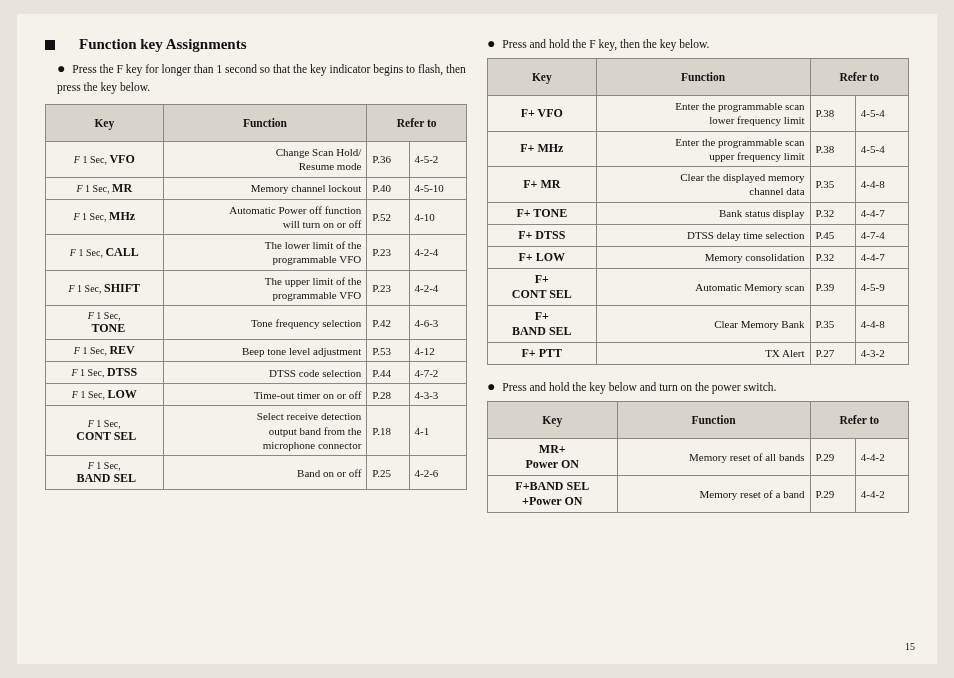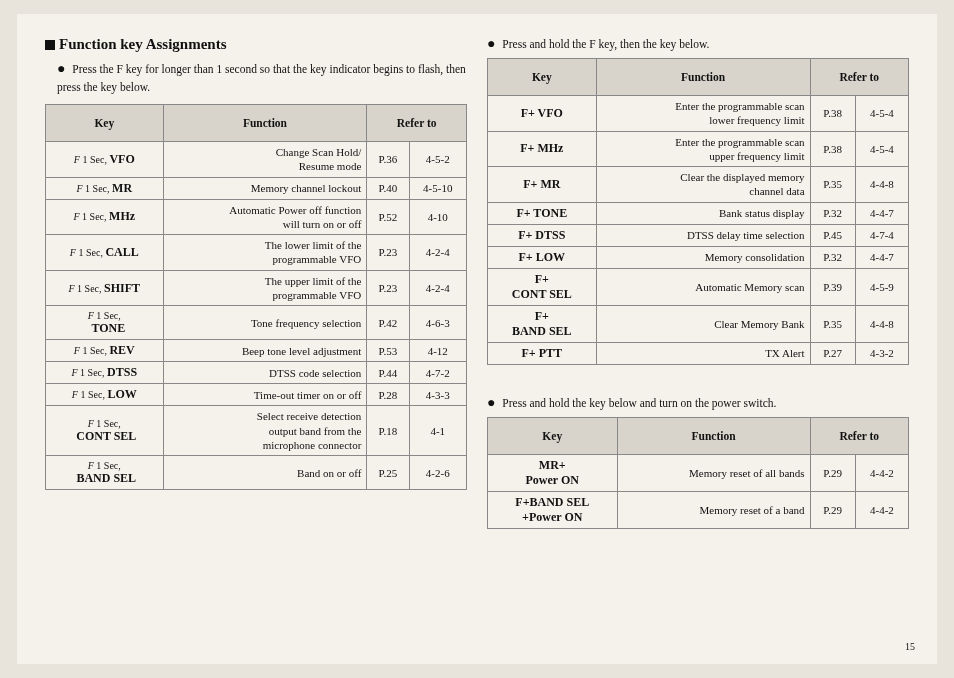--- a/index.html
+++ b/index.html
@@ -31,21 +31,21 @@
     .right-col {
       flex: 1;
       min-width: 0;
     }
     .section-title {
       font-size: 15px;
       font-weight: bold;
       margin-bottom: 6px;
       display: flex;
       align-items: center;
-      gap: 0;
+      gap: 20px;
     }
     .black-square {
       display: inline-block;
       width: 10px;
       height: 10px;
       background: #111;
       margin-right: 4px;
       flex-shrink: 0;
     }
     .bullet {
@@ -77,40 +77,39 @@
       vertical-align: middle;
     }
     .key-col {
       text-align: center;
       white-space: nowrap;
     }
     .func-col {
       text-align: right;
     }
     .ref-col {
-      text-align: center;
       white-space: nowrap;
     }
     .bold { font-weight: bold; }
     .key-label {
       font-size: 10px;
     }
     .key-bold {
       font-weight: bold;
       font-size: 12px;
     }
     .press-hold-title {
       font-size: 11.5px;
       margin-bottom: 6px;
       margin-top: 0;
       font-family: Liberation Serif, serif;
     }
     .section2-title {
       font-size: 11.5px;
-      margin-top: 30px;
+      margin-top: 14px;
       margin-bottom: 6px;
     }
     .page-num {
       position: absolute;
       bottom: 12px;
       right: 22px;
       font-size: 10px;
       font-weight: normal;
     }
     .f-key { font-style: italic; }

